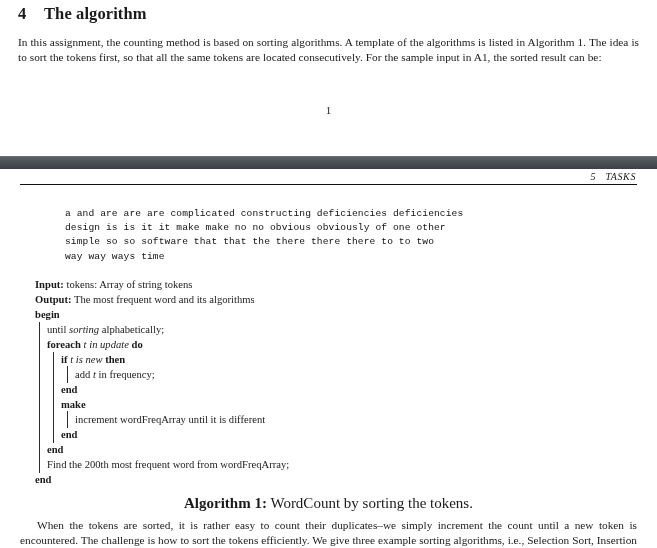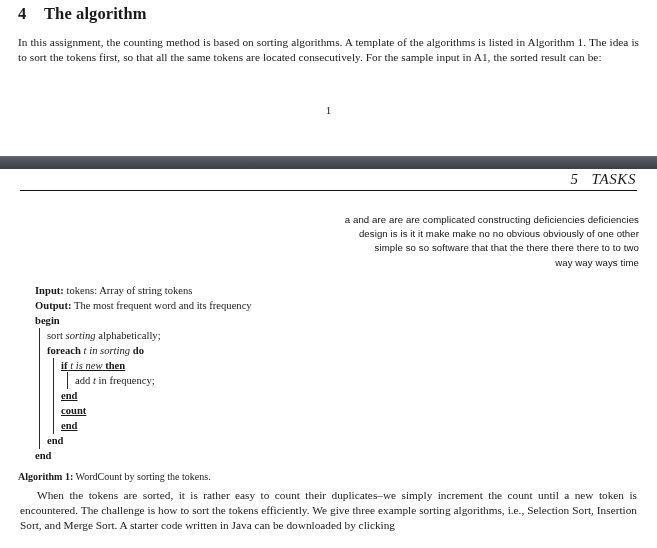--- a/index.html
+++ b/index.html
@@ -77,88 +77,87 @@
   .page-bottom {
     position: absolute;
     left: 0;
     top: 167px;
     width: 657px;
     padding: 0 18px;
     box-sizing: border-box;
   }
 
   .running-head {
-    font-size: 15px;
+    font-size: 10px;
     font-style: italic;
     text-align: right;
     letter-spacing: 0.6px;
     padding-right: 3px;
     padding-bottom: 2px;
     white-space: pre;
   }
   .head-rule {
     border: 0;
     border-top: 1px solid #111;
     margin: 0 2px 0 2px;
     height: 0;
   }
 
   
   .verbatim {
-    font-family: Liberation Sans, sans-serif;
+    font-family: Liberation Mono, monospace;
     font-size: 9.6px;
     line-height: 1.48;
     margin: 22px 0 0 0;
     padding-left: 47px;
     white-space: pre;
     color: #111;
     letter-spacing: 0.1px;
-    text-align: right;
   }
 
   
   .algorithm {
     margin: 14px 0 0 0;
     padding-left: 17px;
     padding-right: 10px;
     font-size: 10.6px;
     line-height: 1.30;
   }
   .alg-line {
     position: relative;
     white-space: nowrap;
     padding: 0.6px 0;
   }
   .kw { font-weight: bold; }
   .it { font-style: italic; }
 
   
   .lvl1 { padding-left: 12px; }
-  .lvl2 { padding-left: 26px; text-decoration: underline; }
+  .lvl2 { padding-left: 26px; }
   .lvl3 { padding-left: 40px; }
 
   .lvl1::before, .lvl2::before, .lvl3::before {
     content: "";
     position: absolute;
     top: -1px;
     bottom: -1px;
     width: 1px;
     background: #2b2b2b;
   }
   .lvl1::before { left: 4px; }
   .lvl2::before { left: 18px; }
   .lvl3::before { left: 32px; }
 
   
   .bar1 { position: absolute; left: 4px;  top:-1px; bottom:-1px; width:1px; background:#2b2b2b; }
   .bar2 { position: absolute; left: 18px; top:-1px; bottom:-1px; width:1px; background:#2b2b2b; }
 
   .alg-caption {
-    text-align: left;
-    font-size: 10px;
+    text-align: center;
+    font-size: 15px;
     margin: 8px 0 0 0;
   }
 
   .closing-par {
     font-size: 11.3px;
     line-height: 1.33;
     text-align: justify;
     margin: 6px 0 0 0;
     text-indent: 17px;
     padding: 0 2px;
@@ -195,36 +194,36 @@
 
     <div class="algorithm">
 
       <div class="alg-line">
         <span class="kw">Input:</span>
         <span>tokens: Array of string tokens</span>
       </div>
 
       <div class="alg-line">
         <span class="kw">Output:</span>
-        <span>The most frequent word and its frequency</span>
+        <span>The most frequent word and its algorithms</span>
       </div>
 
       <div class="alg-line">
         <span class="kw">begin</span>
       </div>
 
       <div class="alg-line lvl1">
-        <span>sort</span>
+        <span>until</span>
         <span class="it">sorting</span>
         <span>alphabetically;</span>
       </div>
 
       <div class="alg-line lvl1">
         <span class="kw">foreach</span>
-        <span class="it">t in sorting</span>
+        <span class="it">t in update</span>
         <span class="kw">do</span>
       </div>
 
       <div class="alg-line lvl2">
         <span class="bar1"></span>
         <span class="kw">if</span>
         <span class="it">t is new</span>
         <span class="kw">then</span>
       </div>
 
@@ -237,33 +236,41 @@
       </div>
 
 
       <div class="alg-line lvl2">
         <span class="bar1"></span>
         <span class="kw">end</span>
       </div>
 
       <div class="alg-line lvl2">
         <span class="bar1"></span>
-        <span class="kw">count</span>
-      </div>
-
-
-      <div class="alg-line lvl2">
-        <span class="bar1"></span>
-        <span class="kw">end</span>
-      </div>
-
-      <div class="alg-line lvl1">
-        <span class="kw">end</span>
-      </div>
-
+        <span class="kw">make</span>
+      </div>
+
+      <div class="alg-line lvl3">
+        <span class="bar1"></span>
+        <span class="bar2"></span>
+        <span>increment wordFreqArray until it is different</span>
+      </div>
+
+      <div class="alg-line lvl2">
+        <span class="bar1"></span>
+        <span class="kw">end</span>
+      </div>
+
+      <div class="alg-line lvl1">
+        <span class="kw">end</span>
+      </div>
+
+      <div class="alg-line lvl1">
+        <span>Find the 200th most frequent word from wordFreqArray;</span>
+      </div>
 
       <div class="alg-line">
         <span class="kw">end</span>
       </div>
     </div>
 
     <div class="alg-caption">
       <span class="kw">Algorithm 1:</span>
       <span>WordCount by sorting the tokens.</span>
     </div>

